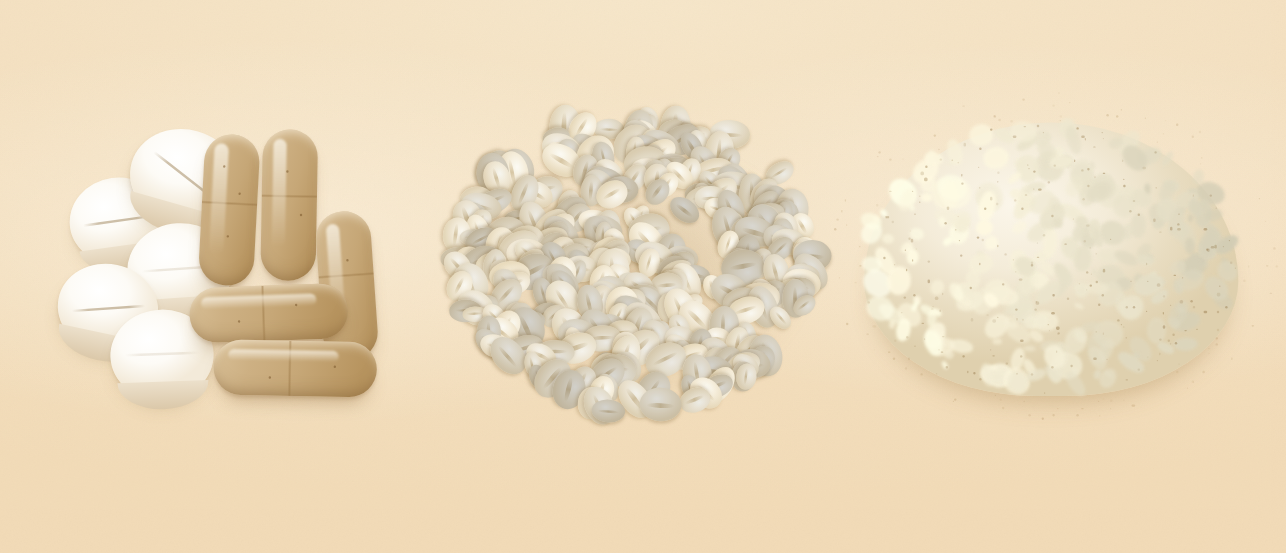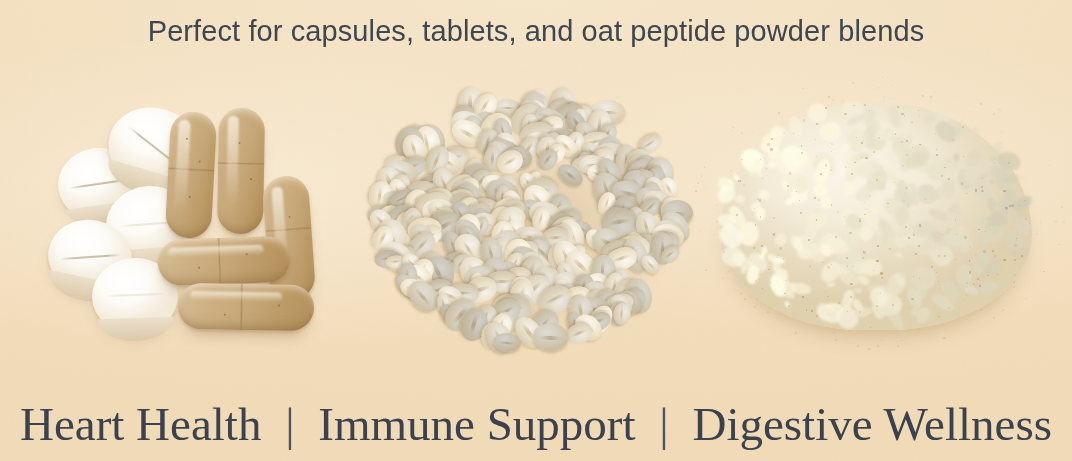--- a/index.html
+++ b/index.html
@@ -173,21 +173,20 @@
 
   <div class="bg-sheen"></div>
   <svg class="bg-grain" width="1072" height="461" viewBox="0 0 1072 461" preserveAspectRatio="none">
     <filter id="grainf">
         <feTurbulence type="fractalNoise" baseFrequency="0.9" numOctaves="3"></feTurbulence>
       <feColorMatrix type="saturate" values="0"></feColorMatrix>
       </filter>
     <rect width="1072" height="461" filter="url(#grainf)" opacity="0.14"></rect>
   </svg>
 
-  <div class="headline">Perfect for capsules, tablets, and oat peptide powder blends</div>
 
   <div class="stage">
 
     <div class="group" id="g-pills">
 
       <div class="tablet" style="left:18px; top:68px; width:80px; height:72px; transform:rotate(-8deg);">
         <div class="score"></div>
       </div>
       <div class="tablet" style="left:68px; top:28px; width:92px; height:80px; transform:rotate(16deg);">
         <div class="score" style="transform:rotate(22deg)"></div>
@@ -1802,21 +1801,14 @@
           <div class="pdust" style="left:-8.3px;top:72.1px;width:1.6px;height:1.6px;opacity:0.50;"></div>
           <div class="pdust" style="left:331.3px;top:177.2px;width:1.3px;height:1.3px;opacity:0.66;"></div>
           <div class="pdust" style="left:-11.5px;top:80.8px;width:1.9px;height:1.9px;opacity:0.49;"></div>
           <div class="pdust" style="left:39.6px;top:38.0px;width:1.2px;height:1.2px;opacity:0.32;"></div>
           <div class="pdust" style="left:287.9px;top:41.5px;width:1.6px;height:1.6px;opacity:0.31;"></div>
         </div>
     </div>
 
   </div>
 
-  <div class="tagline">
-    <span>Heart Health</span>
-    <span class="sep">|</span>
-    <span>Immune Support</span>
-    <span class="sep">|</span>
-    <span>Digestive Wellness</span>
-  </div>
 
 </div>
 
 </body></html>

